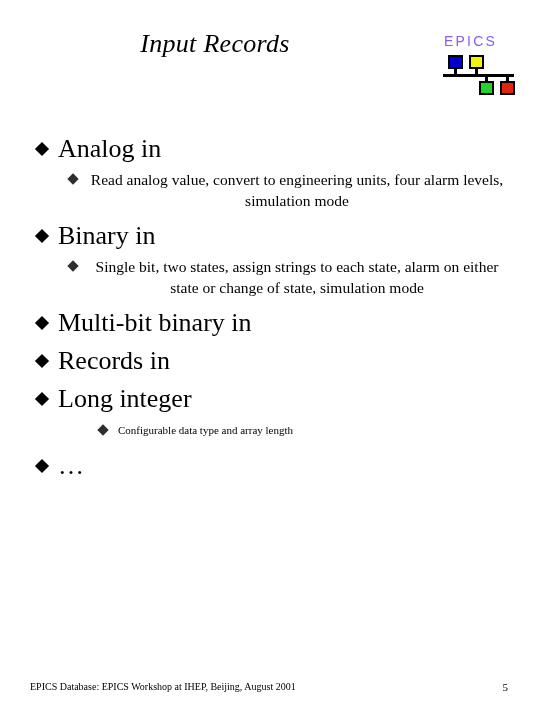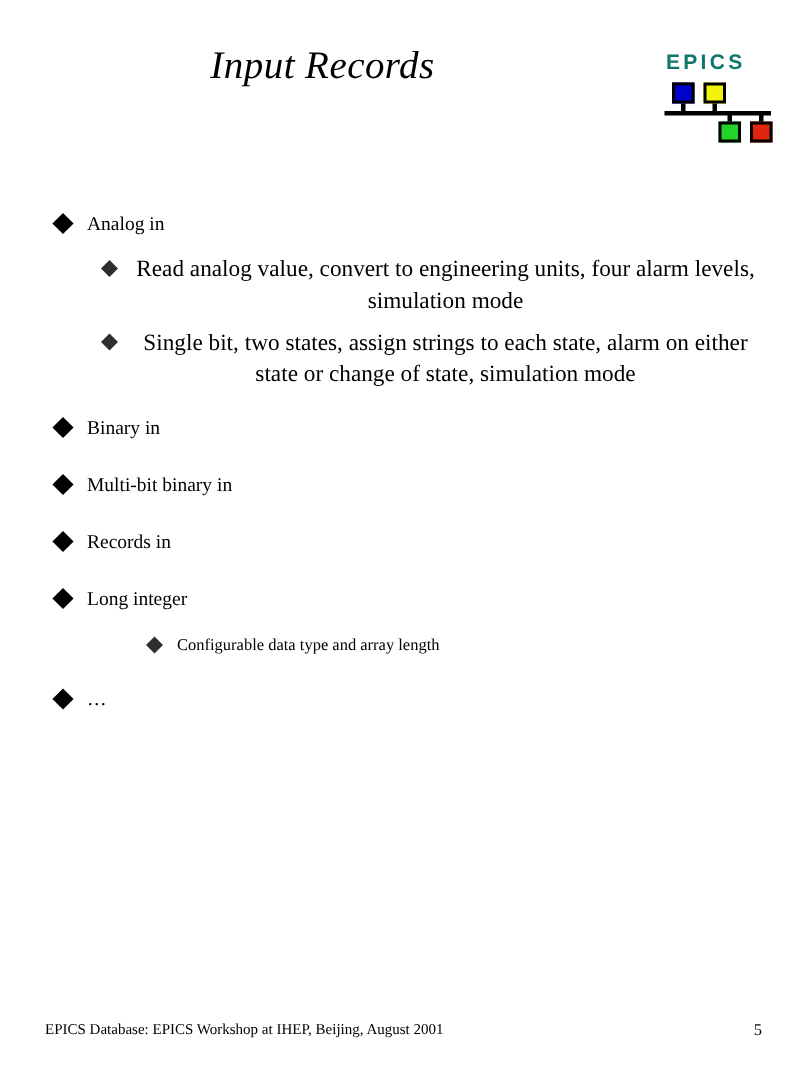--- a/index.html
+++ b/index.html
@@ -45,25 +45,25 @@
     left: 441px;
     top: 33px;
     width: 80px;
     height: 66px;
   }
   .logo-word {
     position: absolute;
     left: 3px;
     top: 0px;
     font-family: "Liberation Sans", "DejaVu Sans", sans-serif;
-    font-weight: bold;
+    font-weight: normal;
     font-size: 14px;
     line-height: 16px;
     letter-spacing: 2.2px;
-    color: #0f766e;
+    color: #8b5cf6;
     white-space: nowrap;
   }
   .logo-net {
     position: absolute;
     left: 0;
     top: 22px;
     width: 80px;
     height: 44px;
   }
   .node {
@@ -104,21 +104,21 @@
     top: 124px;
     width: 540px;
   }
   .item {
     position: relative;
     display: block;
   }
   .item.lvl1 {
     padding-left: 58px;
     padding-right: 32px;
-    font-size: 13px;
+    font-size: 26px;
     line-height: 26px;
     margin-top: 12px;
   }
   .item.lvl2 {
     padding-left: 84px;
     padding-right: 30px;
     font-size: 15.5px;
     line-height: 21px;
     margin-top: 7px;
     text-align: center;
@@ -220,28 +220,28 @@
     <div class="item lvl1">
       <span class="bullet-mark"></span>
       <span class="item-text">Analog in</span>
     </div>
 
     <div class="item lvl2">
       <span class="bullet-mark"></span>
       <span class="item-text">Read analog value, convert to engineering units, four alarm levels, simulation mode</span>
     </div>
 
+    <div class="item lvl1 gap-small">
+      <span class="bullet-mark"></span>
+      <span class="item-text">Binary in</span>
+    </div>
+
     <div class="item lvl2">
       <span class="bullet-mark"></span>
       <span class="item-text">Single bit, two states, assign strings to each state, alarm on either state or change of state, simulation mode</span>
-    </div>
-
-    <div class="item lvl1 gap-small">
-      <span class="bullet-mark"></span>
-      <span class="item-text">Binary in</span>
     </div>
 
     <div class="item lvl1 gap-small">
       <span class="bullet-mark"></span>
       <span class="item-text">Multi-bit binary in</span>
     </div>
 
 
     <div class="item lvl1 gap-small">
       <span class="bullet-mark"></span>

